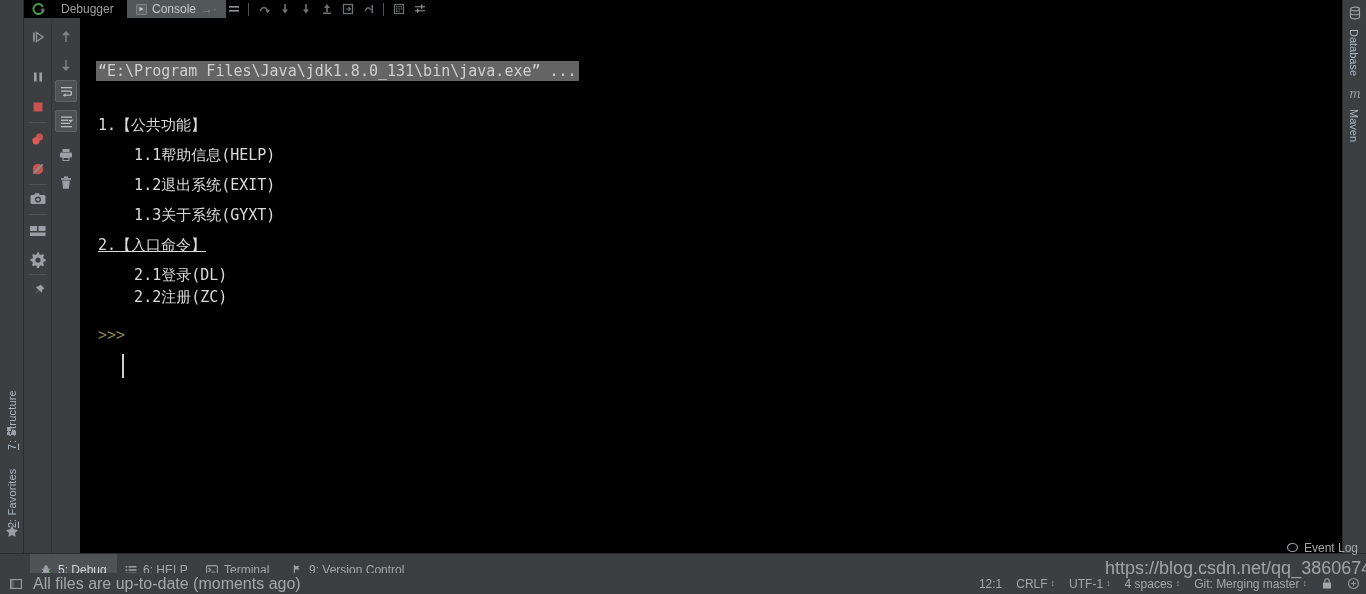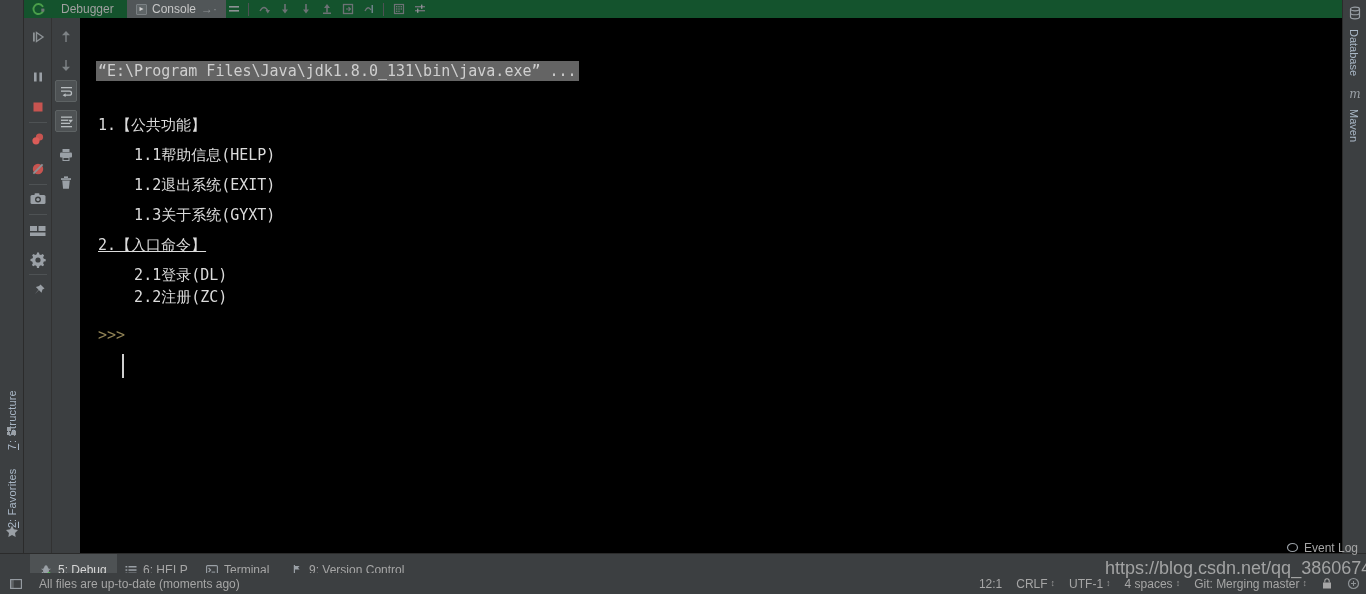--- a/index.html
+++ b/index.html
@@ -43,21 +43,21 @@
 
   
   .debug-window{
     position:absolute; left:24px; top:0; right:24px; height:553px;
     background:#3c3f41;
   }
 
   
   .tabrow{
     position:absolute; left:0; top:0; right:0; height:22px;
-    background:#14532d;
+    background:#000000;
   }
   .tabrow-left{
     position:absolute; left:0; top:0; width:28px; height:18px;
     display:flex; align-items:center; justify-content:center;
   }
   .dtab{
     position:absolute; top:0; height:18px; padding:0 9px;
     display:flex; align-items:center; gap:5px;
     font-size:12px; color:#a0a0a0; cursor:default;
   }
@@ -143,22 +143,22 @@
     font-size:12px; color:#a6a6a6; cursor:default;
   }
 
   
   .statusbar{
     position:absolute; left:0; top:573px; width:1366px; height:21px;
     background:#3c3f41;
   }
   .status-left{
     position:absolute; left:10px; top:0; height:21px;
-    display:flex; align-items:center; gap:17px;
-    font-size:12px; color:#a6a6a6;
+    display:flex; align-items:center; gap:11px;
+    font-size:16px; color:#a6a6a6;
   }
   .status-right{
     position:absolute; right:6px; top:0; height:21px;
     display:flex; align-items:center; gap:14px;
     font-size:12px; color:#a6a6a6;
   }
   .sitem{ display:flex; align-items:center; gap:3px; cursor:default; }
   .caretglyph{ font-size:9px; color:#9a9a9a; line-height:1; }
 
   .watermark{

